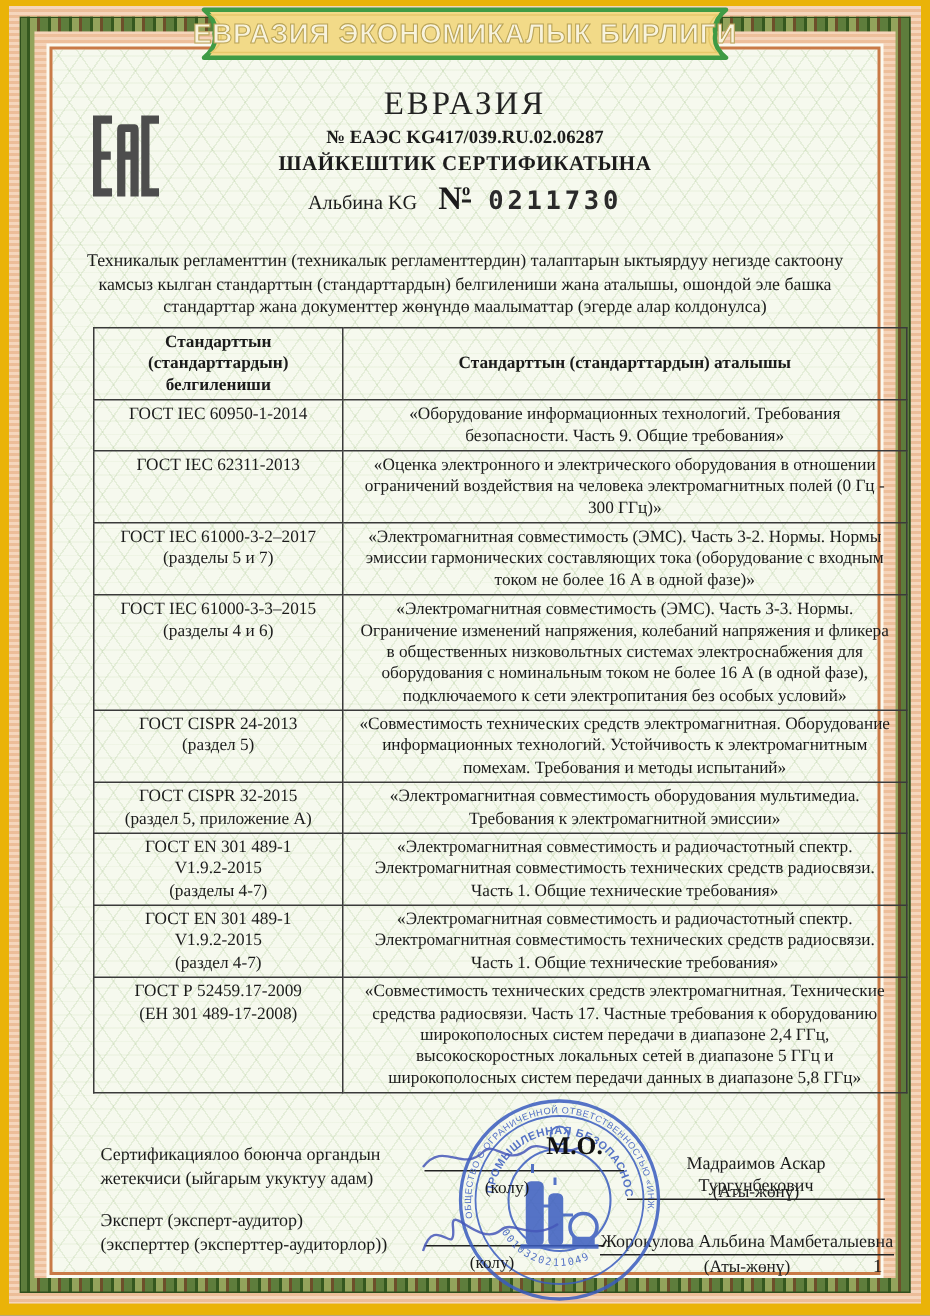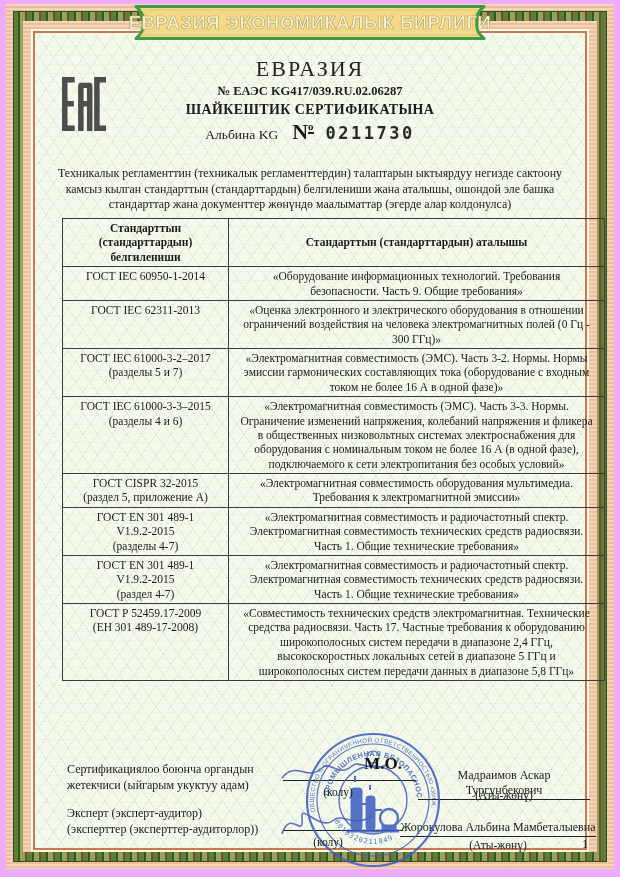--- a/index.html
+++ b/index.html
@@ -1,16 +1,16 @@
 <!DOCTYPE html>
 <html><head>
 <meta charset="utf-8">
 <style>
   html,body{margin:0;padding:0;background:#888;}
-  .page{position:relative;width:620px;height:877px;background:#f0abfc;overflow:hidden;
+  .page{position:relative;width:620px;height:877px;background:#eab308;overflow:hidden;
         font-family:"Liberation Serif", serif;color:#1b1b1b;}
   
   .band-peach-outer{position:absolute;top:4px;left:6px;right:6px;bottom:8px;
         background:#f1c6a3;
         background-image:repeating-linear-gradient(180deg,rgba(255,255,255,.28) 0 2px,rgba(215,150,105,.18) 2px 4px);}
   .band-green{position:absolute;top:11px;left:13px;right:13px;bottom:15px;
         background:repeating-linear-gradient(90deg,#5e7d3c 0 5px,#35581f 5px 7px,#93a35b 7px 12px,#6d4f2a 12px 14px);
         box-shadow:inset 0 0 0 1px #2f4f1d;}
   .band-peach-inner{position:absolute;top:21px;left:23px;right:23px;bottom:25px;
         background:#f1c6a3;
@@ -134,20 +134,25 @@
 (разделы 5 и 7)</td>
       <td class="cell-title">«Электромагнитная совместимость (ЭМС). Часть 3-2. Нормы. Нормы эмиссии гармонических составляющих тока (оборудование с входным током не более 16 А в одной фазе)»</td>
     </tr>
 
     <tr>
       <td class="cell-designation">ГОСТ IEC 61000-3-3–2015
 (разделы 4 и 6)</td>
       <td class="cell-title">«Электромагнитная совместимость (ЭМС). Часть 3-3. Нормы. Ограничение изменений напряжения, колебаний напряжения и фликера в общественных низковольтных системах электроснабжения для оборудования с номинальным током не более 16 А (в одной фазе), подключаемого к сети электропитания без особых условий»</td>
     </tr>
 
+    <tr>
+      <td class="cell-designation">ГОСТ CISPR 24-2013
+(раздел 5)</td>
+      <td class="cell-title">«Совместимость технических средств электромагнитная. Оборудование информационных технологий. Устойчивость к электромагнитным помехам. Требования и методы испытаний»</td>
+    </tr>
 
     <tr>
       <td class="cell-designation">ГОСТ CISPR 32-2015
 (раздел 5, приложение А)</td>
       <td class="cell-title">«Электромагнитная совместимость оборудования мультимедиа. Требования к электромагнитной эмиссии»</td>
     </tr>
 
     <tr>
       <td class="cell-designation">ГОСТ EN 301 489-1
 V1.9.2-2015

